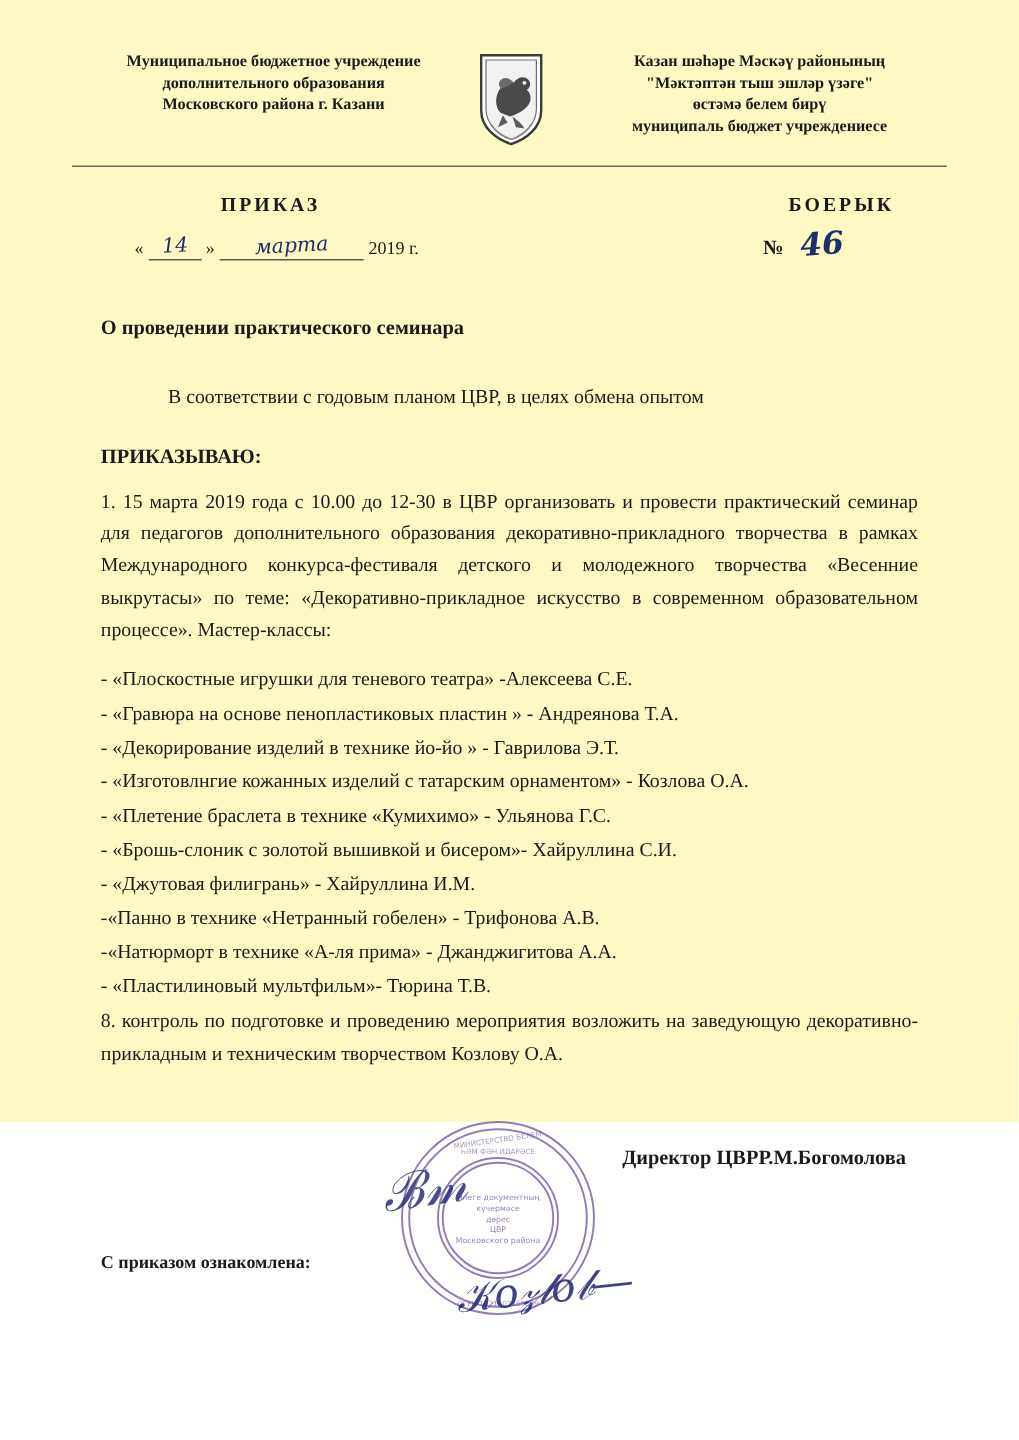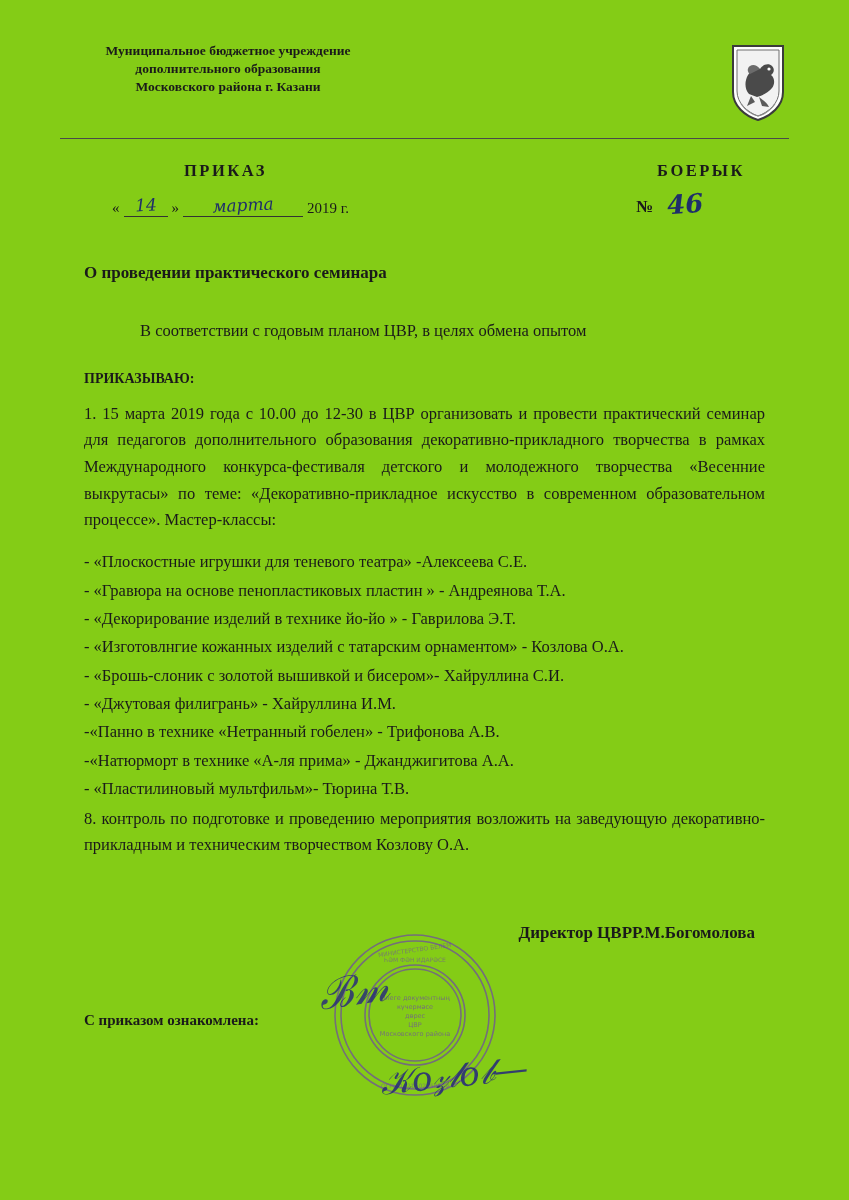--- a/index.html
+++ b/index.html
@@ -11,22 +11,22 @@
     width: 849px;
     height: 1200px;
     font-family: "Liberation Serif", serif;
     color: #1a1a1a;
     position: relative;
     overflow: hidden;
   }
   .page {
     position: relative;
     width: 849px;
-    height: 1200px;
-    background: #84cc16;
+    height: 935px;
+    background: #fef9c3;
   }
   
   .header {
     display: flex;
     align-items: flex-start;
     justify-content: space-between;
     padding: 42px 56px 0 84px;
     box-sizing: border-box;
   }
   .header-col {
@@ -140,21 +140,21 @@
     margin-top: 44px;
     font-size: 17px;
   }
   .intro {
     margin-top: 36px;
     text-indent: 56px;
   }
   .prikazyvayu {
     font-weight: bold;
     margin-top: 26px;
-    font-size: 14px;
+    font-size: 17px;
   }
   .para {
     margin-top: 12px;
     text-align: justify;
     line-height: 1.62;
   }
   .list {
     margin-top: 14px;
   }
   .list-item {
@@ -232,20 +232,26 @@
         <path d="M8 6 H50 V47 C50 59 40 68 29 72 C18 68 8 59 8 47 Z" fill="#f2f2f2" stroke="#6e6e6e" stroke-width="1"></path>
         <path d="M20 50 C16 46 15 38 19 31 C22 26 27 24 31 25 C34 20 40 19 43 22 C46 25 45 29 42 31 C46 34 46 40 43 44 C40 48 33 52 28 53 Z" fill="#4a4a4a"></path>
         <path d="M31 25 C28 21 24 20 21 22 C18 24 18 28 21 30" fill="#6b6b6b"></path>
         <circle cx="40" cy="25" r="1.6" fill="#ffffff"></circle>
         <path d="M22 52 L18 62 L26 58 Z" fill="#5a5a5a"></path>
         <path d="M30 53 C34 56 38 59 40 63 L33 62 Z" fill="#5a5a5a"></path>
         <path d="M12 60 C18 68 24 71 29 72 C34 71 40 68 46 60" fill="none" stroke="#8a8a8a" stroke-width="1.2"></path>
       </svg>
     </div>
 
+    <div class="header-col right">
+      <div>Казан шәһәре Мәскәү  районының</div>
+      <div>"Мәктәптән  тыш эшләр үзәге"</div>
+      <div>өстәмә белем  бирү</div>
+      <div>муниципаль бюджет учреждениесе</div>
+    </div>
   </div>
 
   <div class="rule"></div>
 
   <div class="order-line">
     <span class="left-word">ПРИКАЗ</span>
     <span class="right-word">БОЕРЫК</span>
   </div>
 
   <div class="date-row">
@@ -273,20 +279,21 @@
     <div class="intro">В соответствии с годовым планом ЦВР,  в целях обмена опытом</div>
     <div class="prikazyvayu">ПРИКАЗЫВАЮ:</div>
 
     <div class="para">1.  15 марта 2019  года с 10.00 до 12-30 в ЦВР  организовать и провести практический семинар для педагогов дополнительного образования декоративно-прикладного творчества в рамках Международного конкурса-фестиваля детского и молодежного творчества «Весенние выкрутасы» по теме: «Декоративно-прикладное искусство в современном образовательном процессе». Мастер-классы:</div>
 
     <div class="list">
       <div class="list-item">- «Плоскостные игрушки для теневого театра» -Алексеева С.Е.</div>
       <div class="list-item">- «Гравюра на основе пенопластиковых пластин » - Андреянова Т.А.</div>
       <div class="list-item">- «Декорирование изделий в технике йо-йо » - Гаврилова Э.Т.</div>
       <div class="list-item">- «Изготовлнгие кожанных изделий с татарским орнаментом» - Козлова О.А.</div>
+      <div class="list-item">- «Плетение браслета в технике «Кумихимо» - Ульянова Г.С.</div>
       <div class="list-item">- «Брошь-слоник с золотой вышивкой и бисером»- Хайруллина С.И.</div>
       <div class="list-item">- «Джутовая филигрань» - Хайруллина И.М.</div>
       <div class="list-item">-«Панно в технике «Нетранный гобелен» - Трифонова А.В.</div>
       <div class="list-item">-«Натюрморт в технике «А-ля прима» - Джанджигитова А.А.</div>
       <div class="list-item">- «Пластилиновый мультфильм»- Тюрина Т.В.</div>
     </div>
 
     <div class="para2">8.  контроль по подготовке и проведению мероприятия возложить на заведующую декоративно-прикладным и техническим творчеством Козлову О.А.</div>
 
     <div class="signature-row">

